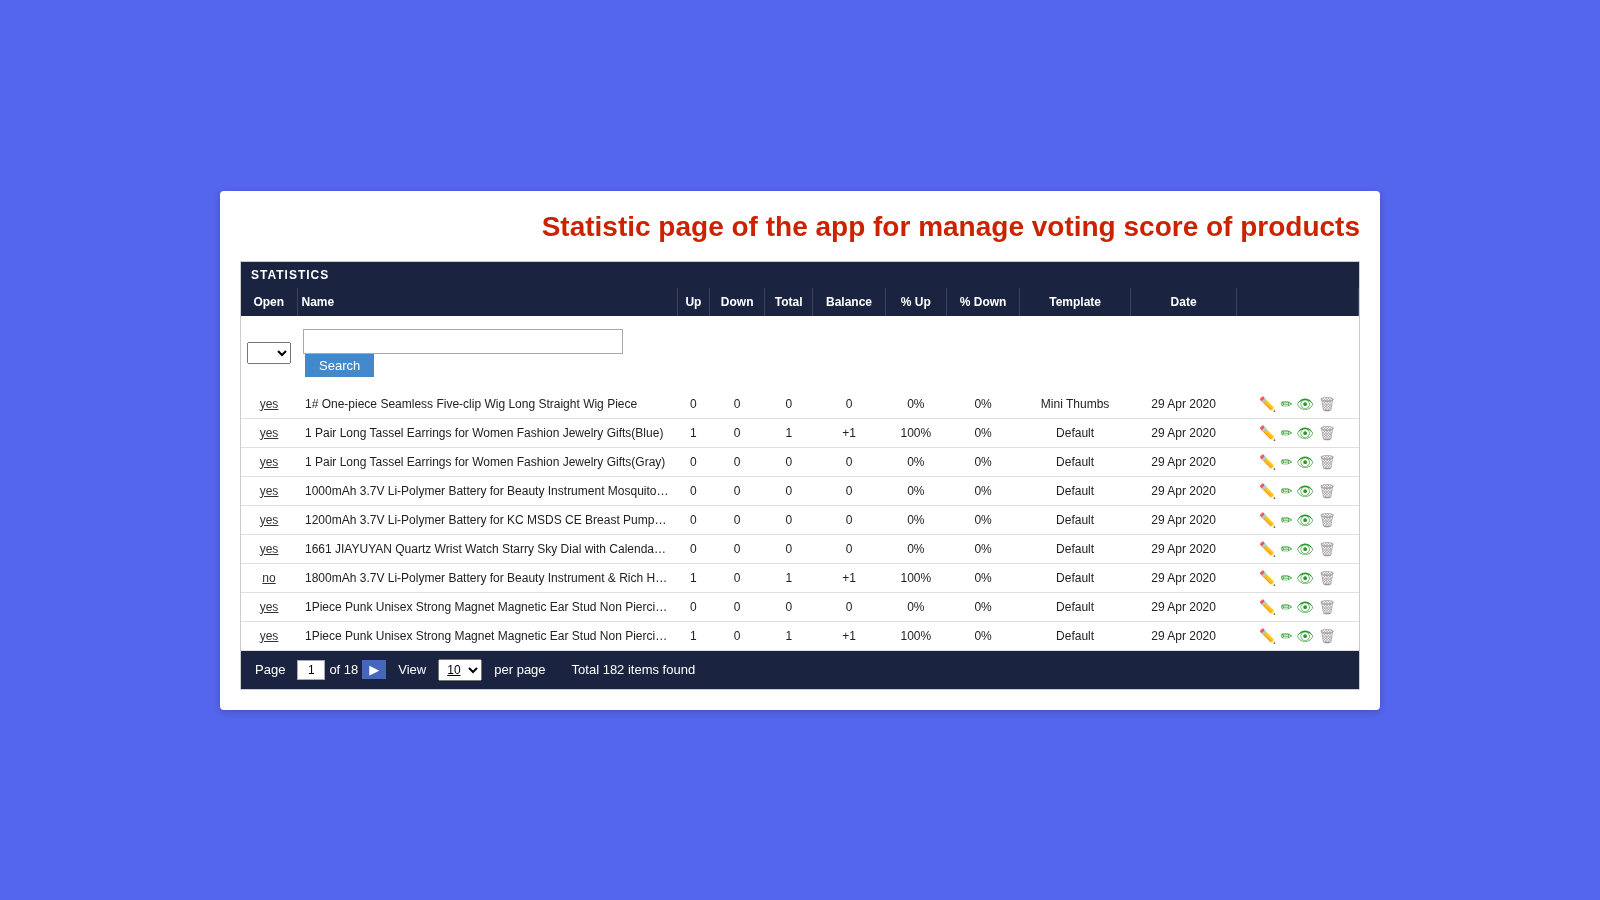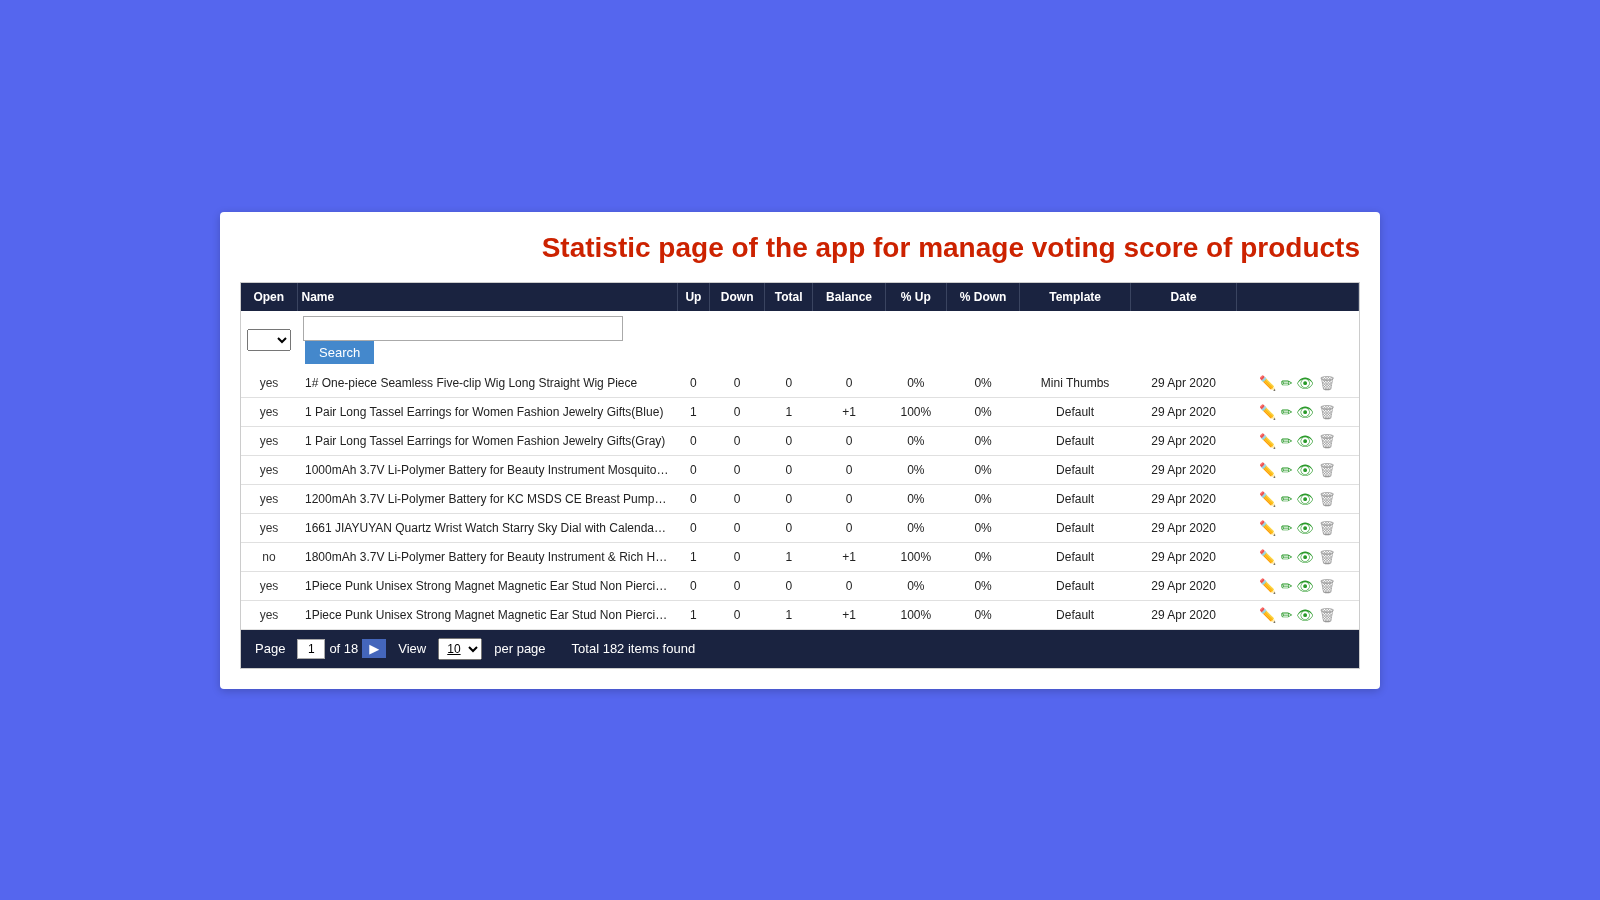--- a/index.html
+++ b/index.html
@@ -60,21 +60,21 @@
       white-space: nowrap;
     }
     thead th.name-col {
       text-align: left;
       width: 380px;
     }
     thead th.open-col {
       width: 55px;
     }
     .search-row td {
-      padding: 5px 6px;
+      padding: 13px 6px;
       background: #fff;
     }
     .search-row .open-cell {
       text-align: center;
     }
     .search-row select {
       width: 44px;
       font-size: 12px;
       padding: 2px;
     }
@@ -104,20 +104,21 @@
     }
     tbody td.name-cell {
       text-align: left;
       max-width: 380px;
       overflow: hidden;
       text-overflow: ellipsis;
       white-space: nowrap;
     }
     tbody td.open-cell {
       color: #333;
+      text-decoration: underline;
     }
     .action-icons {
       display: flex;
       gap: 4px;
       justify-content: center;
       align-items: center;
     }
     .icon-btn {
       cursor: pointer;
       font-size: 14px;
@@ -168,20 +169,21 @@
       margin-left: 14px;
     }
   </style>
 </head>
 <body>
 
 <div class="container">
   <div class="page-title">Statistic page of the app for manage voting score of products</div>
 
   <div class="stats-section">
+    <div class="stats-header">STATISTICS</div>
 
     <div class="table-wrapper">
       <table>
         <thead>
           <tr>
             <th class="open-col"><span>Open</span></th>
             <th class="name-col"><span>Name</span></th>
             <th><span>Up</span></th>
             <th><span>Down</span></th>
             <th><span>Total</span></th>

